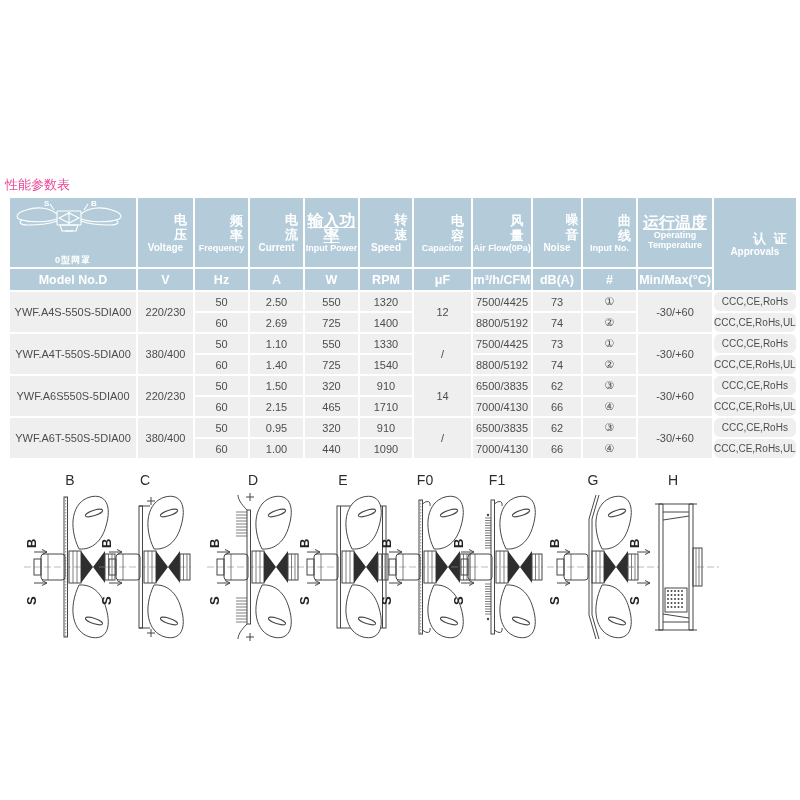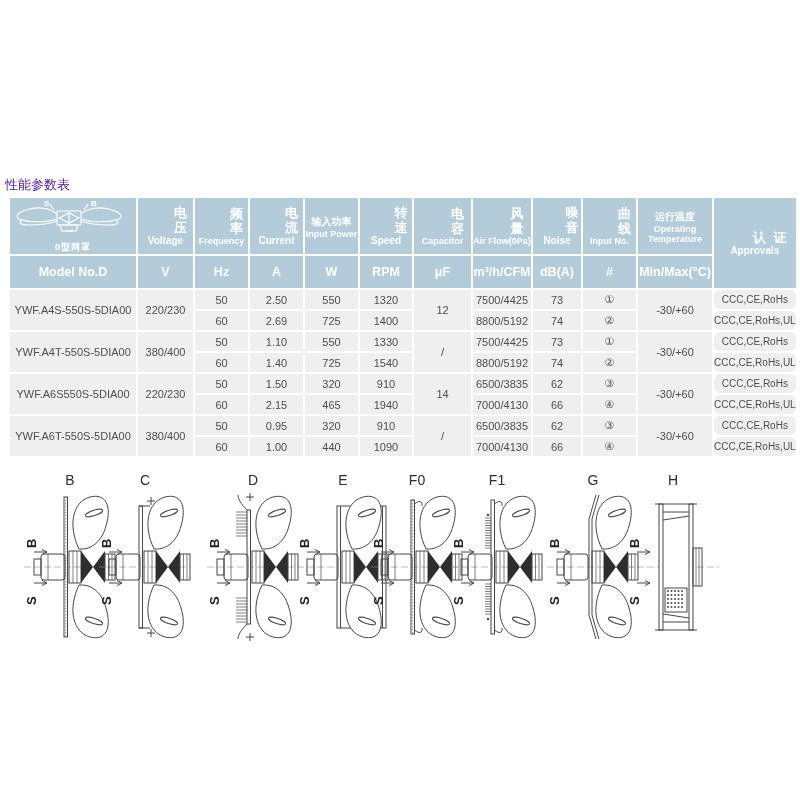--- a/index.html
+++ b/index.html
@@ -1,32 +1,32 @@
 <!DOCTYPE html>
 <html><head>
 <meta charset="utf-8">
 <style>
   html,body{margin:0;padding:0;}
   body{width:800px;height:800px;background:#ffffff;position:relative;
        font-family:"Liberation Sans",sans-serif;overflow:hidden;}
-  .page-title{position:absolute;left:5px;top:176px;font-size:13px;color:#4c1d95;}
+  .page-title{position:absolute;left:5px;top:176px;font-size:13px;color:#ec4899;}
   table.spec{position:absolute;left:8px;top:196px;border-collapse:separate;border-spacing:2px;table-layout:fixed;}
   table.spec th,table.spec td{text-align:center;vertical-align:middle;padding:0;overflow:hidden;}
   table.spec thead th{background:#b4ccda;color:#ffffff;font-weight:bold;}
   .hrow1 th{height:56px;}
   .cn{display:block;font-size:13px;letter-spacing:2px;line-height:15px;padding-left:32px;}
-  .cn-tight{display:block;font-size:10px;letter-spacing:0;line-height:15px;}
+  .cn-tight{display:block;font-size:16px;letter-spacing:0;line-height:15px;text-decoration:underline;}
   .en{display:block;font-size:10px;line-height:12px;}
   .en-sm{display:block;font-size:9px;line-height:10px;}
-  .units th{height:32px;font-size:12.5px;}
+  .units th{height:21px;font-size:12.5px;}
   tbody td{background:#efefef;color:#4d4d4d;font-size:11px;height:19px;}
   td.model{font-size:11px;}
   td.appr{font-size:10px;border-radius:6px;}
   .guard-cell{position:relative;}
-  .guard-caption{display:block;font-size:9px;color:#ffffff;letter-spacing:1px;margin-top:1px;}
+  .guard-caption{display:block;font-size:9px;color:#ffffff;letter-spacing:1px;margin-top:14px;}
   .diag{position:absolute;width:96px;text-align:center;}
   .dlabel{font-size:14px;color:#2c2c2c;height:20px;line-height:20px;margin-bottom:2px;font-family:"Liberation Sans",sans-serif;}
   svg{display:block;}
 </style>
 </head>
 <body>
 
 <div class="page-title">性能参数表</div>
 
 <table class="spec">
@@ -185,21 +185,21 @@
         <td>6500/3835</td>
         <td>62</td>
         <td>③</td>
         <td rowspan="2">-30/+60</td>
         <td class="appr">CCC,CE,RoHs</td>
       </tr>
       <tr>
         <td>60</td>
         <td>2.15</td>
         <td>465</td>
-        <td>1940</td>
+        <td>1710</td>
         <td>7000/4130</td>
         <td>66</td>
         <td>④</td>
         <td class="appr">CCC,CE,RoHs,UL</td>
       </tr>
       <tr>
         <td class="model" rowspan="2">YWF.A6T-550S-5DIA00</td>
         <td rowspan="2">380/400</td>
         <td>50</td>
         <td>0.95</td>
@@ -344,21 +344,21 @@
         <path d="M59,59 L71,75 L59,91 Z M83,59 L71,75 L83,91 Z" fill="#2e2e2e"></path>
         <rect x="83" y="62" width="10" height="26" stroke="#474747" stroke-width="1" fill="none"></rect>
         <line x1="86.5" y1="62" x2="86.5" y2="88" stroke="#474747" stroke-width="0.7"></line>
         <line x1="90" y1="62" x2="90" y2="88" stroke="#474747" stroke-width="0.7"></line>
         <path d="M57,57 C46,34 50,10 68,5 C84,1 90,14 84,34 C80,49 70,58 57,57 Z" fill="#ffffff" stroke="#474747" stroke-width="1"></path>
         <ellipse cx="72" cy="21" rx="9" ry="2.6" transform="rotate(-18 72 21)" stroke="#474747" stroke-width="1" fill="none"></ellipse>
         <path d="M57,93 C46,116 50,140 68,145 C84,149 90,136 84,116 C80,101 70,92 57,93 Z" fill="#ffffff" stroke="#474747" stroke-width="1"></path>
         <ellipse cx="72" cy="129" rx="9" ry="2.6" transform="rotate(18 72 129)" stroke="#474747" stroke-width="1" fill="none"></ellipse>
       </svg>
     </div>
-    <div class="diag" style="left: 369px; top: 470px;">
+    <div class="diag" style="left: 377px; top: 470px;">
       <div class="dlabel">F0</div>
       <svg width="96" height="150" viewBox="0 0 96 150">
         <line x1="2" y1="75" x2="94" y2="75" stroke="#8f8f8f" stroke-width="0.6" stroke-dasharray="7 3"></line>
         <text transform="translate(14,56) rotate(-90)" font-size="13" font-weight="bold" fill="#222">B</text>
         <text transform="translate(14,113) rotate(-90)" font-size="13" font-weight="bold" fill="#222">S</text>
         <path d="M12,60 H25 M25,60 l-5,-2.5 M25,60 l-5,2.5" stroke="#474747" stroke-width="1" fill="none"></path>
         <path d="M12,91 H25 M25,91 l-5,-2.5 M25,91 l-5,2.5" stroke="#474747" stroke-width="1" fill="none"></path>
         <rect x="42" y="8" width="3.5" height="134" fill="#ffffff" stroke="#474747" stroke-width="1"></rect>
         <path d="M45.5,12 C50,8 54,9 53,14 M45.5,138 C50,142 54,141 53,136" stroke="#474747" stroke-width="1" fill="none"></path>
         <line x1="43.7" y1="8" x2="43.7" y2="142" stroke="#474747" stroke-width="0.6" stroke-dasharray="1.5 1.5"></line>

